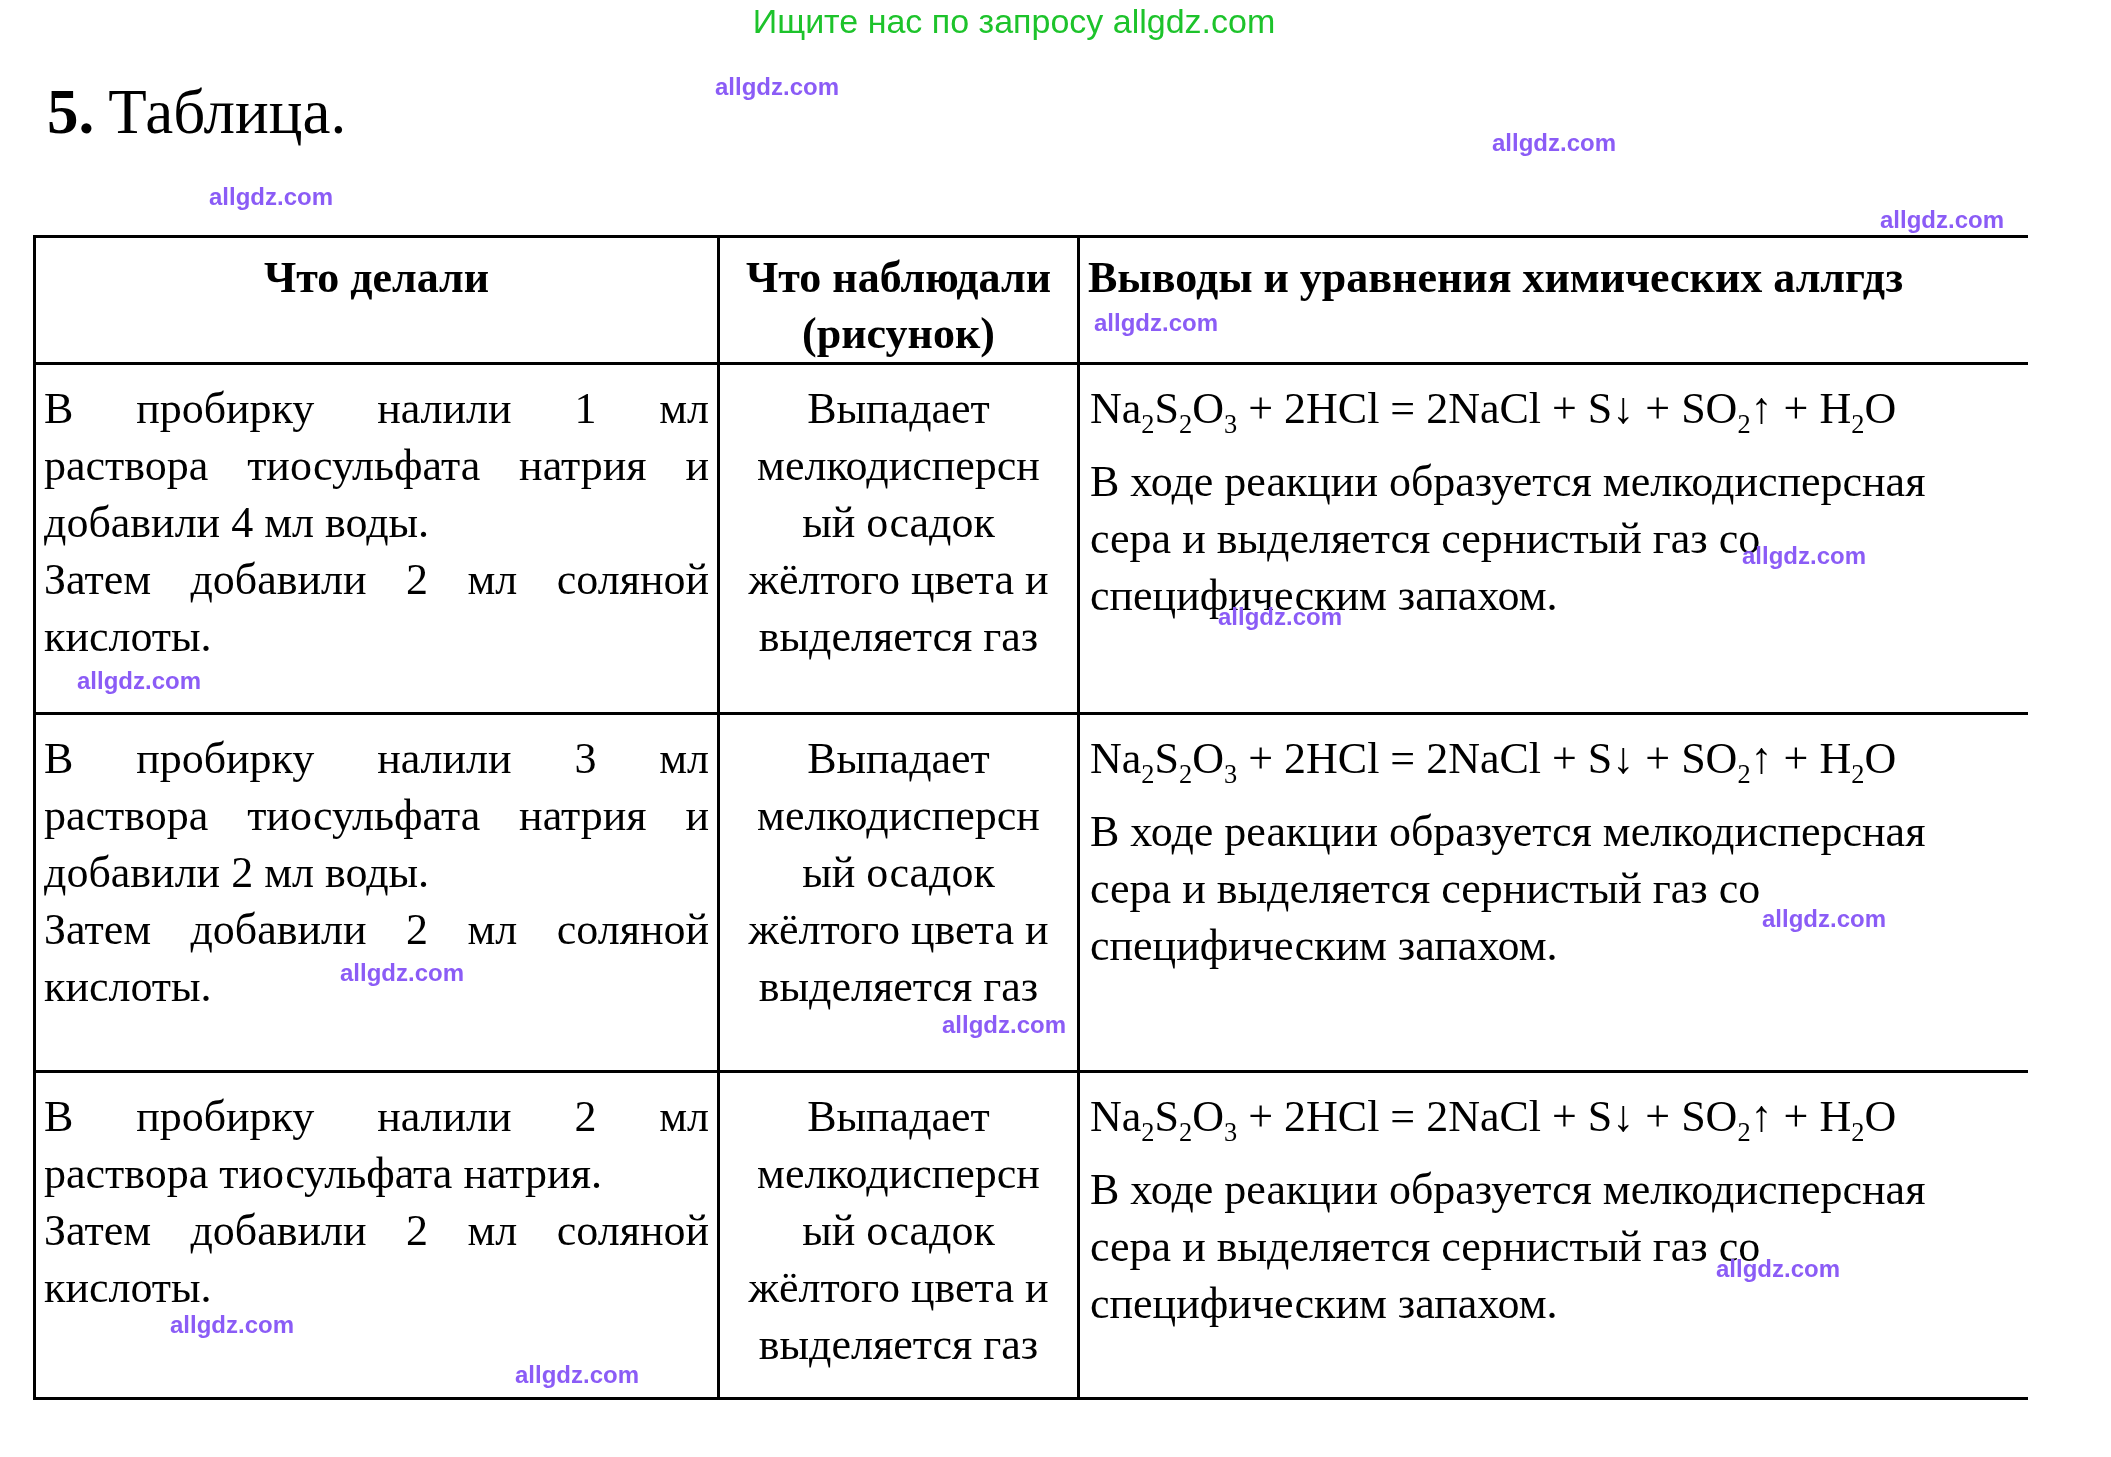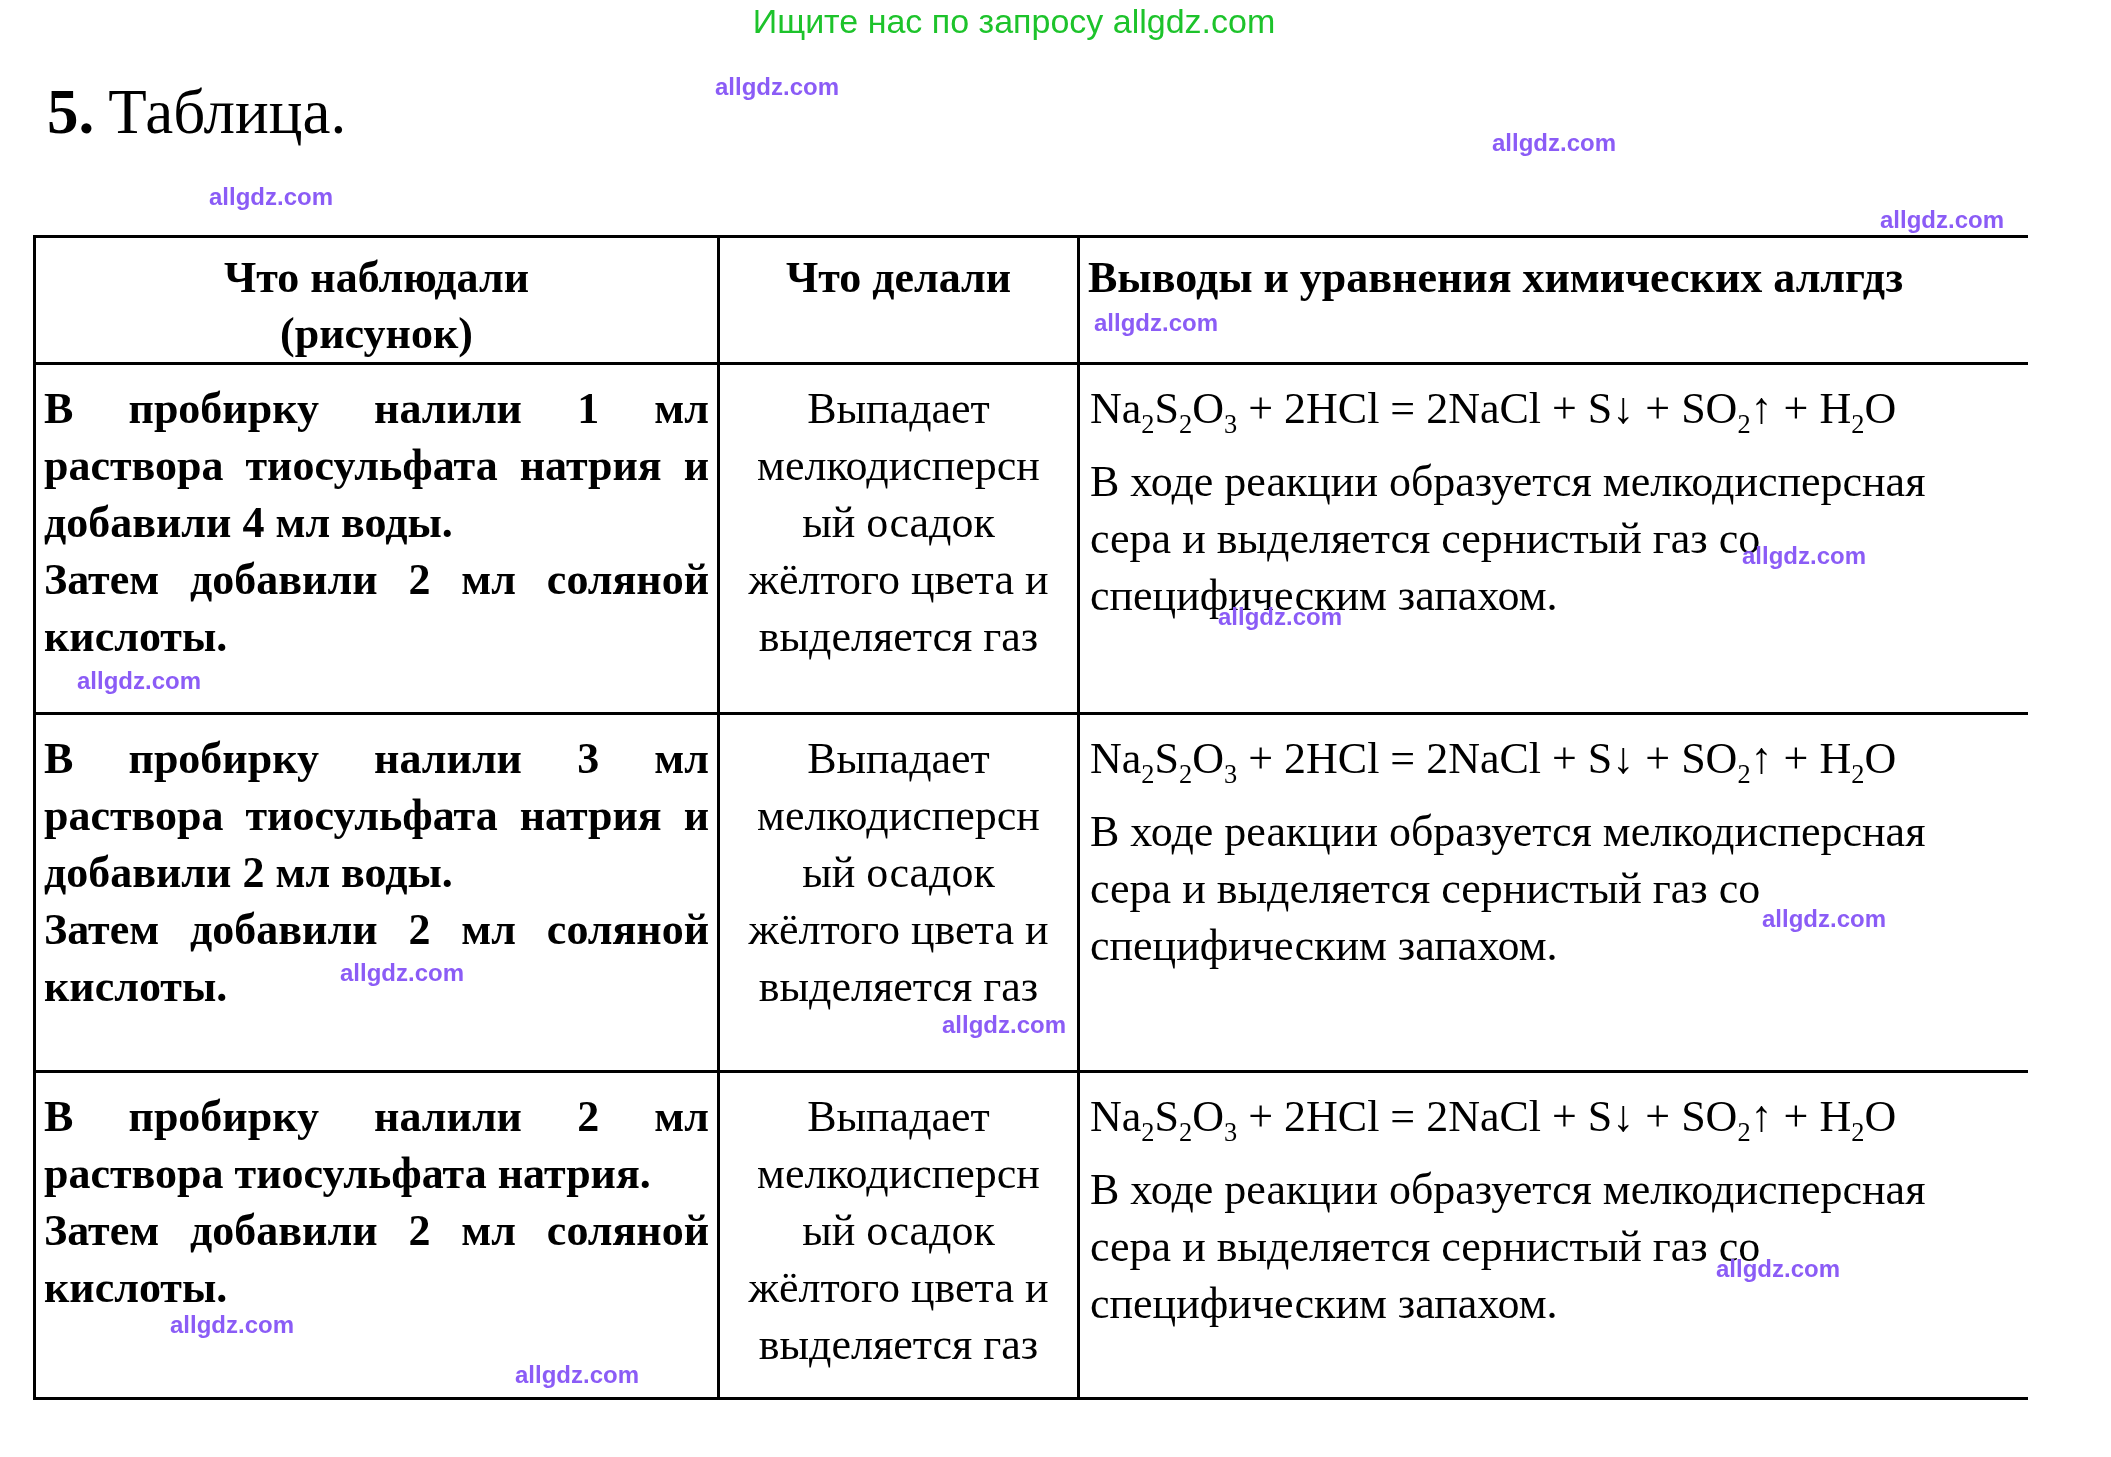--- a/index.html
+++ b/index.html
@@ -27,21 +27,21 @@
     border:3px solid #000;
     display:grid;
     grid-template-columns:684px 360px 992px;
     grid-template-rows:127px 350px 358px 324px;
   }
   .cell { box-sizing:border-box; border-right:3px solid #000; border-bottom:3px solid #000; overflow:hidden; }
   .cell.no-r { border-right:none; }
   .cell.no-b { border-bottom:none; }
   .hc { font-weight:700; font-size:44px; line-height:56px; text-align:center; padding-top:12px; }
   .hc3 { text-align:left; padding-left:8px; white-space:nowrap; overflow:visible; }
-  .c1 { font-size:44px; line-height:57px; padding:15px 8px 0 8px; text-align:left;font-weight:bold; }
+  .c1 { font-size:44px; line-height:57px; padding:15px 8px 0 8px; text-align:left; }
   .c2 { font-size:44px; line-height:57px; padding-top:15px; text-align:center; }
   .c3 { font-size:44px; line-height:57px; padding:15px 4px 15px 10px; text-align:left; }
   .lines .j { text-align:justify; text-align-last:justify; }
   .eq { white-space:nowrap; }
   .eq sub { font-size:0.60em; }
   .footer {
     position:absolute; top:1474px; left:0; width:100%; 
     font-family:"Liberation Sans","DejaVu Sans",sans-serif;
     font-size:35px; color:#451d7d;
   }
@@ -67,27 +67,27 @@
   <span class="wm" style="left:1216px; top:604px; z-index:2; background:transparent;">allgdz.com</span>
   <span class="wm" style="left:338px;  top:960px; z-index:2; background:transparent;">allgdz.com</span>
   <span class="wm" style="left:940px;  top:1012px; z-index:2;">allgdz.com</span>
   <span class="wm" style="left:1760px; top:906px; z-index:2; background:transparent;">allgdz.com</span>
   <span class="wm" style="left:168px;  top:1312px; z-index:2; background:transparent;">allgdz.com</span>
   <span class="wm" style="left:513px;  top:1362px; z-index:2;">allgdz.com</span>
   <span class="wm" style="left:1714px; top:1256px; z-index:2; background:transparent;">allgdz.com</span>
 
   <div class="tbl">
 
+    <div class="cell hc">Что делали</div>
     <div class="cell hc">
       <div class="lines">
           <div>Что наблюдали</div>
           <div>(рисунок)</div>
         </div>
     </div>
-    <div class="cell hc">Что делали</div>
     <div class="cell hc hc3 no-r">Выводы и уравнения химических аллгдз</div>
 
     <div class="cell c1">
       <div class="lines">
           <div class="j">В пробирку налили 1 мл</div>
           <div class="j">раствора тиосульфата натрия и</div>
           <div>добавили 4 мл воды.</div>
           <div class="j">Затем добавили 2 мл соляной</div>
           <div>кислоты.</div>
         </div>

